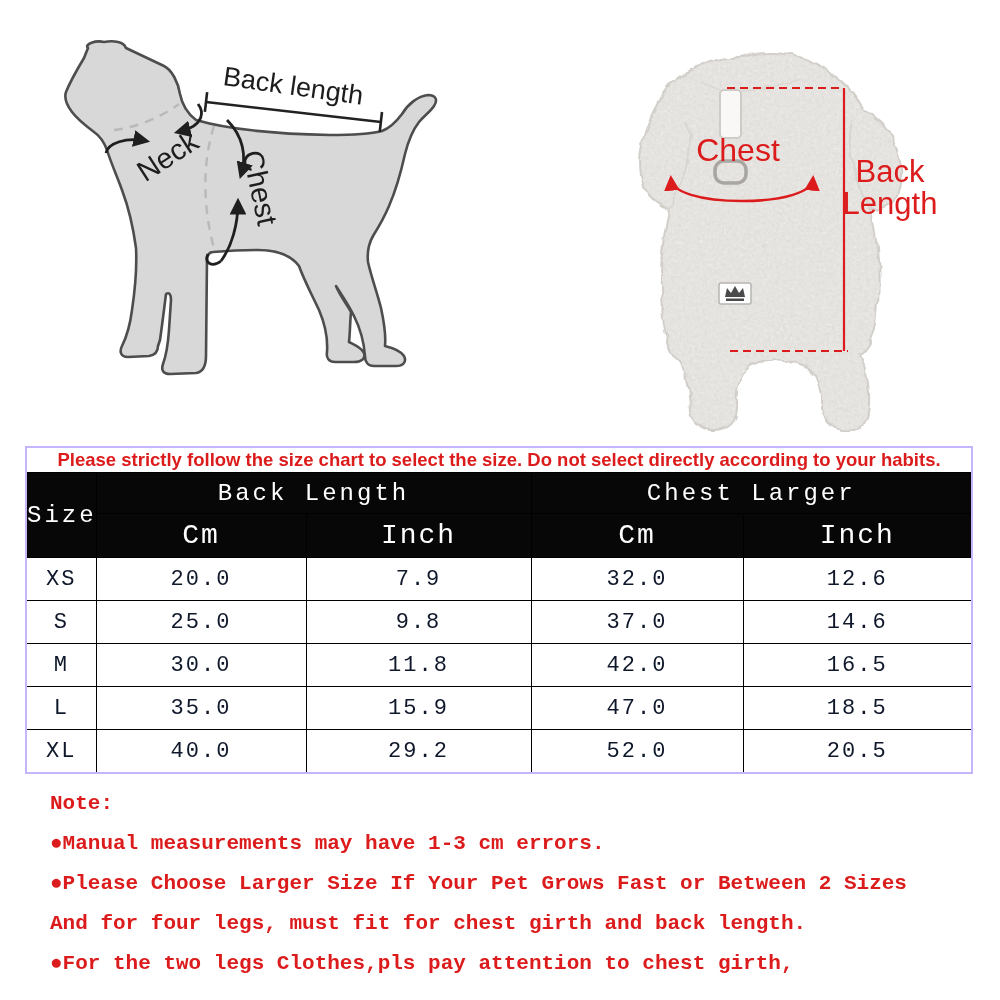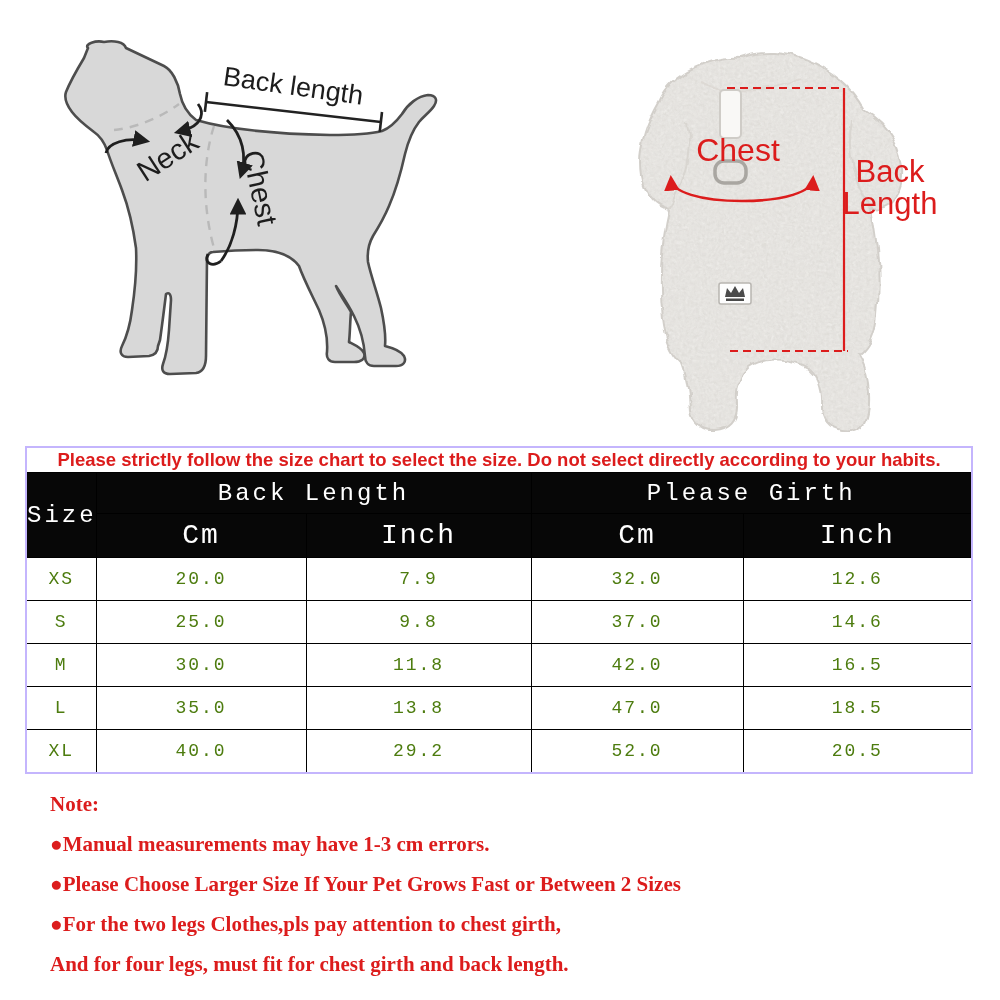--- a/index.html
+++ b/index.html
@@ -16,25 +16,25 @@
   #size-table td,#size-table th{border:1.5px solid #000;text-align:center;vertical-align:middle;
               padding:0;overflow:hidden;}
   #size-table{border:2px solid #c4b5fd;}
   td.warning{height:24px;background:#ffffff;color:#dc1c1c;
              font-family:"Liberation Sans",sans-serif;font-size:18.5px;font-weight:bold;
              white-space:nowrap;letter-spacing:0px;}
   tr.hdr1 td, tr.hdr2 td, td.size-head{background:#070707;color:#ffffff;}
   tr.hdr1 td{height:40px;font-size:24px;letter-spacing:3px;}
   tr.hdr2 td{height:43px;font-size:28px;letter-spacing:2px;}
   td.size-head{font-size:24px;letter-spacing:1px;}
-  tr.body-row td{height:42px;background:#ffffff;color:#4d7c0f;font-size:18px;letter-spacing:2px;}
+  tr.body-row td{height:42px;background:#ffffff;color:#0f172a;font-size:22px;letter-spacing:2px;}
 
   
   #notes{position:absolute;left:50px;top:784px;width:910px;color:#dc1c1c;
-         font-family:Liberation Serif, serif;font-weight:bold;font-size:21px;}
+         font-family:Liberation Mono, monospace;font-weight:bold;font-size:21px;}
   #notes .note-line{height:40px;line-height:40px;white-space:nowrap;}
 
   svg text{user-select:none;}
 </style>
 </head>
 <body>
 
 <div id="page">
 
   <svg id="dog-figure" viewBox="0 0 500 440" xmlns="http://www.w3.org/2000/svg">
@@ -171,21 +171,21 @@
       <col style="width:212px">
         <col style="width:229px">
     </colgroup>
     <tbody>
       <tr>
         <td class="warning" colspan="5">Please strictly follow the size chart to select the size. Do not select directly according to your habits.</td>
       </tr>
       <tr class="hdr1">
         <td class="size-head" rowspan="2">Size</td>
         <td colspan="2">Back Length</td>
-        <td colspan="2">Please Girth</td>
+        <td colspan="2">Chest Larger</td>
       </tr>
       <tr class="hdr2">
         <td>Cm</td>
         <td>Inch</td>
         <td>Cm</td>
         <td>Inch</td>
       </tr>
       <tr class="body-row">
         <td>XS</td>
         <td>20.0</td>
@@ -203,35 +203,35 @@
       <tr class="body-row">
         <td>M</td>
         <td>30.0</td>
         <td>11.8</td>
         <td>42.0</td>
         <td>16.5</td>
       </tr>
       <tr class="body-row">
         <td>L</td>
         <td>35.0</td>
-        <td>13.8</td>
+        <td>15.9</td>
         <td>47.0</td>
         <td>18.5</td>
       </tr>
       <tr class="body-row">
         <td>XL</td>
         <td>40.0</td>
         <td>29.2</td>
         <td>52.0</td>
         <td>20.5</td>
       </tr>
     </tbody>
   </table>
 
   <div id="notes">
     <div class="note-line">Note:</div>
     <div class="note-line">●Manual measurements may have 1-3 cm errors.</div>
     <div class="note-line">●Please Choose Larger Size If Your Pet Grows Fast or Between 2 Sizes</div>
+    <div class="note-line">And for four legs, must fit for chest girth and back length.</div>
     <div class="note-line">●For the two legs Clothes,pls pay attention to chest girth,</div>
-    <div class="note-line">And for four legs, must fit for chest girth and back length.</div>
   </div>
 
 </div>
 
 </body></html>

